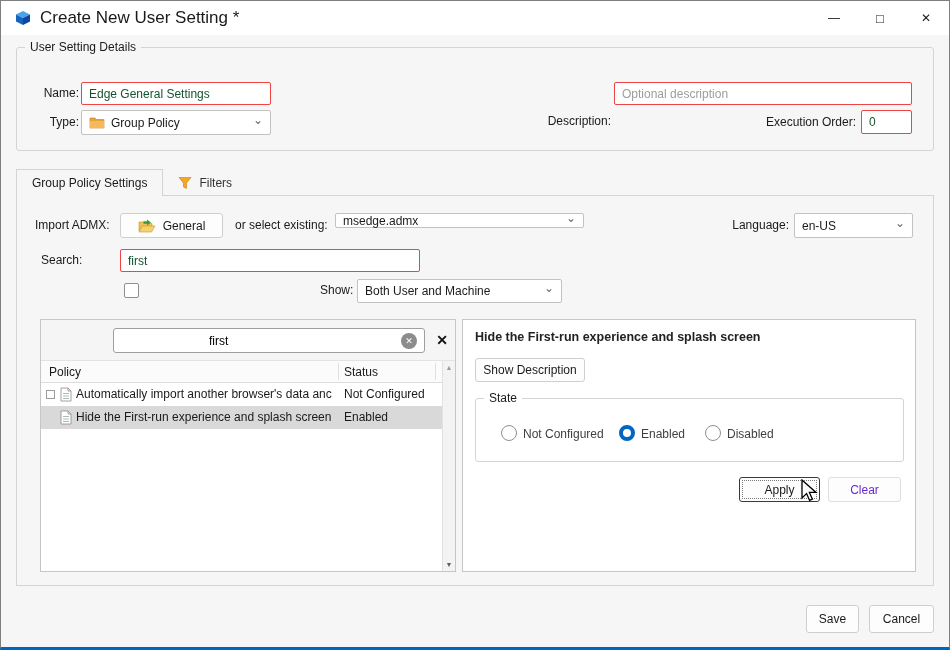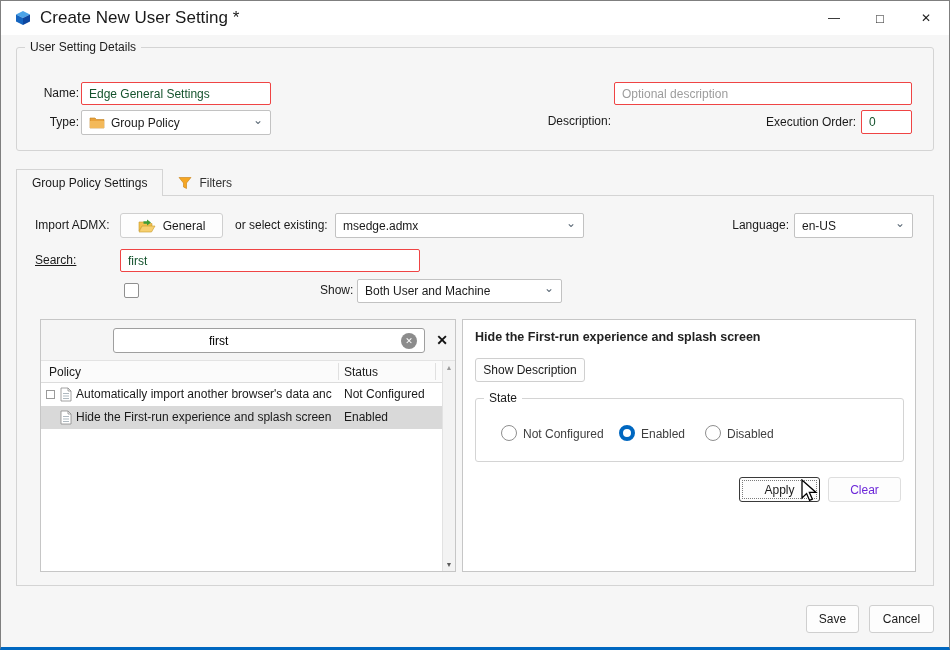--- a/index.html
+++ b/index.html
@@ -49,25 +49,25 @@
   .tab { display:flex; align-items:center; gap:7px; padding:0 15px; height:26px; color:#333; }
   .tab.active { height:27px; background:#f6f6f6; border:1px solid #d4d4d4; border-bottom:none; color:#1a1a1a; }
 
   .tabpage { position:absolute; left:15px; top:194px; width:918px; height:391px;
              background:#f6f6f6; border:1px solid #d4d4d4; }
 
   
   .lbl-import { left:18px; top:18px; }
   .btn-browse { left:103px; top:17px; width:103px; height:25px; }
   .lbl-selex  { left:218px; top:18px; }
-  .cb-admx    { left:318px; top:17px; width:249px; height:25px; }
+  .cb-admx    { left:318px; top:17px; width:249px; height:15px; }
   .lbl-lang   { left:700px; top:18px; width:72px; }
   .cb-lang    { left:777px; top:17px; width:119px; height:25px; }
   
-  .lbl-search { left:18px; top:53px;text-decoration:underline; }
+  .lbl-search { left:24px; top:53px; }
   .in-search  { left:103px; top:53px; width:300px; height:23px; }
   
   .chk { position:absolute; left:107px; top:87px; width:15px; height:15px; background:#fff;
          border:1px solid #8f8f8f; border-radius:2px; }
   .lbl-chk  { left:129px; top:83px; }
   .lbl-show { left:303px; top:83px; }
   .cb-show  { left:340px; top:83px; width:205px; height:24px; }
 
   
   .listpanel { position:absolute; left:23px; top:123px; width:416px; height:253px;

